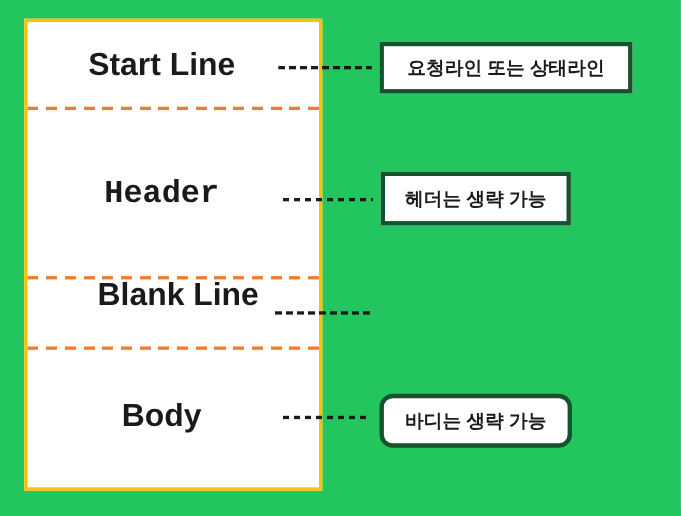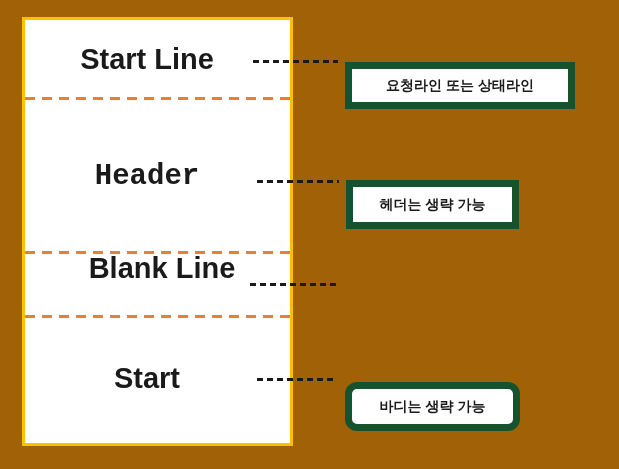--- a/index.html
+++ b/index.html
@@ -5,21 +5,21 @@
   html, body {
     margin: 0;
     padding: 0;
     background: #ffffff;
     font-family: "Liberation Sans", sans-serif;
   }
   .canvas {
     position: relative;
     width: 619px;
     height: 469px;
-    background: #a16207;
+    background: #22c55e;
     overflow: hidden;
   }
   .main-box {
     position: absolute;
     left: 22px;
     top: 17px;
     width: 265px;
     height: 423px;
     border: 3px solid #FFC000;
     background: #ffffff;
@@ -53,52 +53,51 @@
     position: absolute;
     height: 3px;
     background: repeating-linear-gradient(90deg, #1a1a1a 0 6px, transparent 6px 10px);
   }
   .conn1 { top: 60px;  left: 253px; width: 85px; }
   .conn2 { top: 180px; left: 257px; width: 82px; }
   .conn3 { top: 283px; left: 250px; width: 88px; }
   .conn4 { top: 378px; left: 257px; width: 80px; }
   .annotation {
     position: absolute;
-    border: 7px solid #14532d;
+    border: 4px solid #14532d;
     background: #ffffff;
     display: flex;
     align-items: center;
     justify-content: center;
-    font-size: 14px;
+    font-size: 17px;
     font-weight: 600;
     color: #1a1a1a;
     white-space: nowrap;
     box-sizing: border-box;
-    margin-top: 24px;
   }
   .anno1 { left: 345px; top: 38px;  width: 230px; height: 47px; }
   .anno2 { left: 346px; top: 156px; width: 173px; height: 49px; }
   .anno3 { left: 343px; top: 263px; width: 227px; height: 49px; }
   .anno4 { left: 345px; top: 358px; width: 175px; height: 49px; border-radius: 12px; }
 </style>
 </head>
 <body>
 
 <div class="canvas">
 
   <div class="main-box"></div>
 
   <div class="divider d1"></div>
   <div class="divider d2"></div>
   <div class="divider d3"></div>
 
   <div class="section-label label-start">Start Line</div>
   <div class="section-label label-header">Header</div>
   <div class="section-label label-blank">Blank Line</div>
-  <div class="section-label label-body">Start</div>
+  <div class="section-label label-body">Body</div>
 
   <div class="connector conn1"></div>
   <div class="connector conn2"></div>
   <div class="connector conn3"></div>
   <div class="connector conn4"></div>
 
   <div class="annotation anno1">요청라인 또는 상태라인</div>
   <div class="annotation anno2">헤더는 생략 가능</div>
   <div class="annotation anno4">바디는 생략 가능</div>
 

